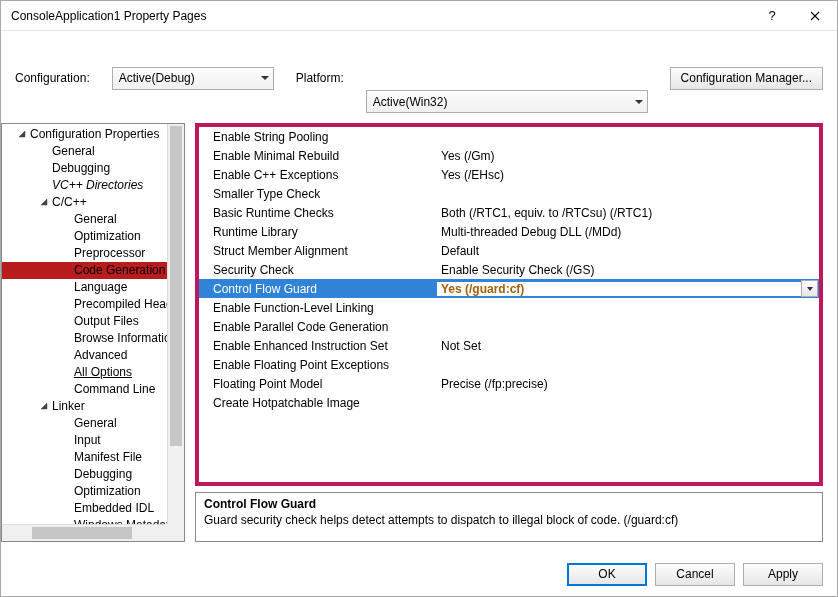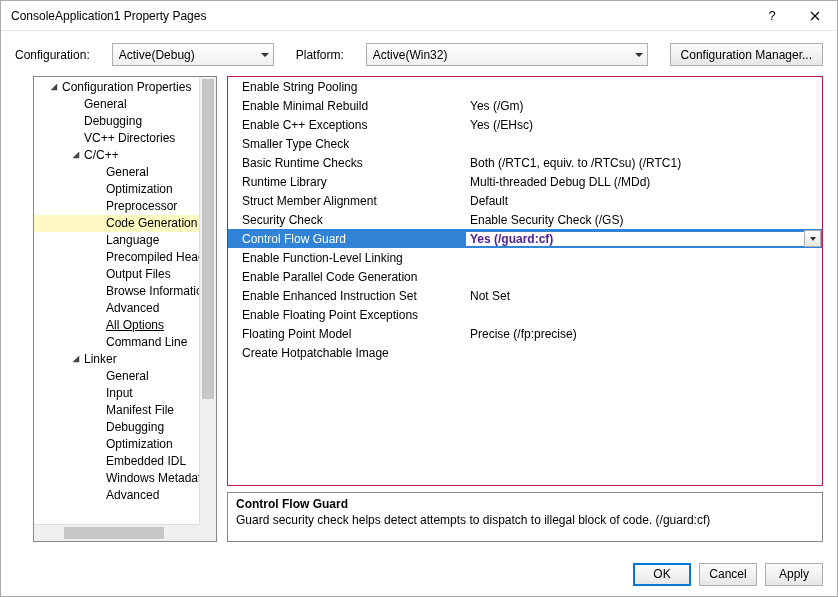--- a/index.html
+++ b/index.html
@@ -32,27 +32,27 @@
   .toolbar label { white-space: nowrap; }
   .combo {
     height: 23px; border: 1px solid #adadad; background: linear-gradient(#fdfdfd,#f0f0f0);
     display: flex; align-items: center; padding: 0 6px; position: relative;
   }
   .combo .arrow {
     position: absolute; right: 4px; top: 50%; transform: translateY(-50%);
     width: 0; height: 0; border-left: 4px solid transparent; border-right: 4px solid transparent; border-top: 4px solid #333;
   }
   .combo.config { flex: 0 0 162px; }
-  .combo.platform { flex: 1; }
+  .combo.platform { flex: 1; margin-top: 47px; }
   .btn {
     height: 23px; border: 1px solid #adadad; background: linear-gradient(#fdfdfd,#e6e6e6);
     padding: 0 10px; display: flex; align-items: center; white-space: nowrap;
   }
   .body {
-    flex: 1; display: flex; gap: 10px; padding: 0 14px 10px 32px; min-height: 0;
+    flex: 1; display: flex; gap: 10px; padding: 0 14px 10px 0; min-height: 0;
   }
   .tree-wrap {
     width: 184px; border: 1px solid #888; position: relative; overflow: hidden; background: #fff;
   }
   .tree-scroll-v {
     position: absolute; right: 0; top: 0; bottom: 17px; width: 17px; background: #f0f0f0;
     border-left: 1px solid #ddd;
   }
   .tree-scroll-v .thumb {
     position: absolute; left: 2px; right: 2px; top: 2px; height: 320px; background: #c6c6c6; border-radius: 0;
@@ -66,60 +66,60 @@
   }
   .scroll-corner { position: absolute; right:0; bottom:0; width:17px; height:17px; background:#f0f0f0; }
   .tree {
     position: absolute; left: 0; top: 0; right: 17px; bottom: 17px; overflow: hidden;
     padding-top: 2px;
   }
   .tree-row {
     height: 17px; line-height: 17px; white-space: nowrap; padding-left: 4px;
     display: flex; align-items: center;
   }
-  .tree-row.selected { background: #fef9c3; }
+  .tree-row.selected { background: #b91c1c; }
   .expander {
     width: 12px; height: 12px; display: inline-flex; align-items: center; justify-content: center;
     margin-right: 2px; flex-shrink: 0;
   }
   .expander svg { width: 9px; height: 9px; }
   .tree-label { }
   .right {
     flex: 1; display: flex; flex-direction: column; gap: 6px; min-width: 0;
   }
   .grid {
-    flex: 1; border: 1px solid #be185d; overflow: hidden; position: relative; background: #fff;
+    flex: 1; border: 4px solid #be185d; overflow: hidden; position: relative; background: #fff;
   }
   .grid-rows { position: absolute; inset: 0; overflow: hidden; }
   .grid-row {
     height: 19px; display: flex; align-items: center;
   }
   .grid-row.selected { background: #3083d6; color: #fff; }
   .grid-name {
     width: 238px; padding-left: 14px; white-space: nowrap; overflow: hidden;
   }
   .grid-value {
     flex: 1; padding-left: 4px; white-space: nowrap; overflow: hidden;
   }
-  .grid-row.selected .grid-value { color: #4c1d95; background: #fff; font-weight: bold; }
+  .grid-row.selected .grid-value { color: #a16207; background: #fff; font-weight: bold; }
   .grid-row .dropdown-arrow {
     width: 17px; height: 17px; border: 1px solid #adadad; background: linear-gradient(#fdfdfd,#e6e6e6);
     margin-right: 1px; display: flex; align-items: center; justify-content: center;
   }
   .grid-row .dropdown-arrow .arrow {
     width: 0; height: 0; border-left: 3px solid transparent; border-right: 3px solid transparent; border-top: 4px solid #333;
   }
   .desc {
     height: 50px; border: 1px solid #888; padding: 4px 8px; overflow: hidden;
   }
   .desc-title { font-weight: bold; margin-bottom: 2px; }
   .footer {
     height: 44px; display: flex; align-items: center; justify-content: flex-end; gap: 8px; padding: 0 14px;
   }
-  .footer .btn { width: 58px; justify-content: center; }
+  .footer .btn { width: 80px; justify-content: center; }
   .footer .btn.default { border: 1px solid #0078d7; box-shadow: inset 0 0 0 1px #0078d7; }
 </style>
 </head>
 <body>
 
 <div class="window">
 
   <div class="titlebar">
     <span class="titlebar-title">ConsoleApplication1 Property Pages</span>
     <div class="titlebar-btn help">
@@ -163,21 +163,21 @@
             <span class="tree-label">Configuration Properties</span>
           </div>
           <div class="tree-row" style="padding-left: 36px;">
             <span class="expander"></span>
             <span class="tree-label">General</span>
           </div>
           <div class="tree-row" style="padding-left: 36px;">
             <span class="expander"></span>
             <span class="tree-label">Debugging</span>
           </div>
-          <div class="tree-row" style="padding-left: 36px;">
+          <div class="tree-row" style="padding-left: 36px; font-style: italic;">
             <span class="expander"></span>
             <span class="tree-label">VC++ Directories</span>
           </div>
           <div class="tree-row" style="padding-left: 36px;">
             <span class="expander">
               <svg viewBox="0 0 9 9">
                 <path d="M1 7 L7 7 L7 1 Z" fill="#444" stroke="#444" stroke-width="0.5"></path>
               </svg>
             </span>
             <span class="tree-label">C/C++</span>

